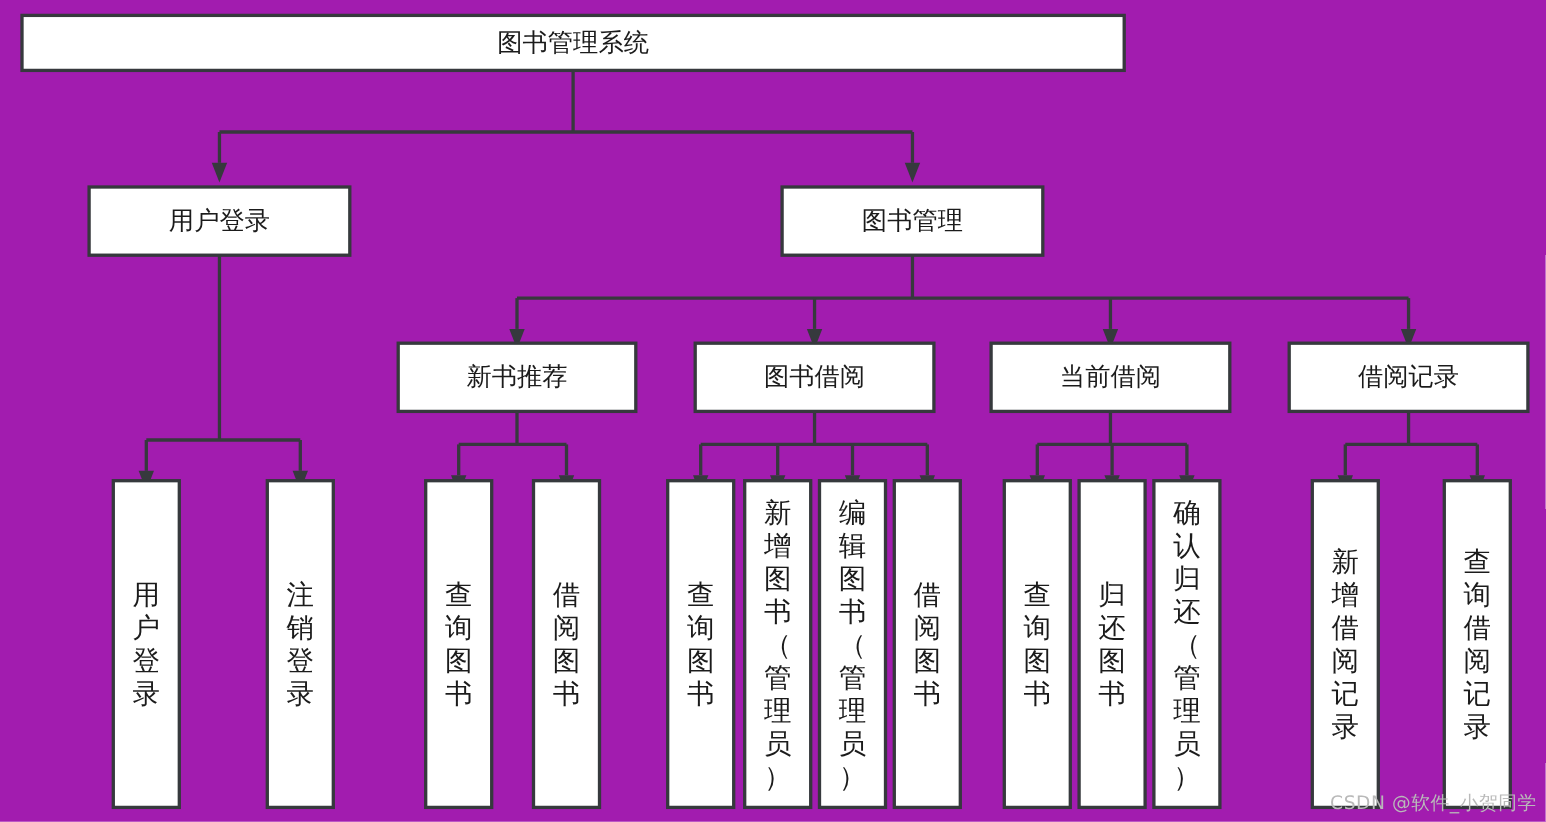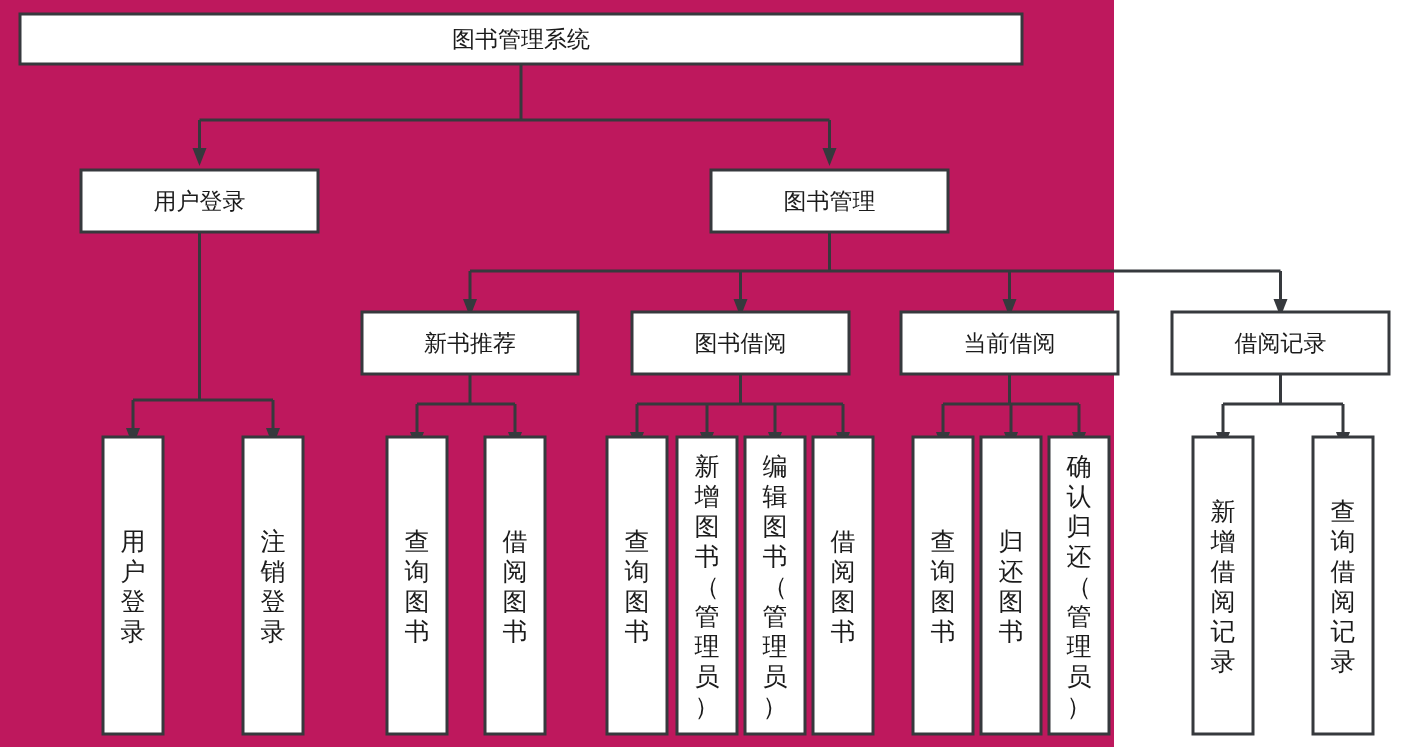--- a/index.html
+++ b/index.html
@@ -1,21 +1,21 @@
 <!DOCTYPE html>
 <html><head>
 <meta charset="utf-8">
 <style>
   html,body{margin:0;padding:0;background:#ffffff;}
   body{
     width:1405px;height:747px;
     font-family:"DejaVu Sans","Liberation Sans",sans-serif;
     overflow:hidden;
   }
-  #diagram-root{position:relative;width:1114px;height:747px;background:#be185d;}
+  #diagram-root{position:relative;width:1405px;height:747px;background:#a21caf;}
   svg.canvas{position:absolute;top:0;left:0;width:1405px;height:747px;display:block;}
   .node-rect{fill:#ffffff;stroke:#36393d;stroke-width:3;}
   .connector{stroke:#36393d;stroke-width:3;fill:none;}
   .arrow-head{fill:#36393d;stroke:none;}
   .node-label-h{
     font-family:"DejaVu Sans","Liberation Sans",sans-serif;
     font-size:23px;fill:#1b1b1b;text-anchor:middle;dominant-baseline:middle;
   }
   .node-label-v{
     font-family:"DejaVu Sans","Liberation Sans",sans-serif;
@@ -221,13 +221,14 @@
           <rect x="1313" y="437" width="60" height="297" class="node-rect"></rect>
           <text x="1343" y="519.5" class="node-label-v">查</text>
           <text x="1343" y="549.5" class="node-label-v">询</text>
           <text x="1343" y="579.5" class="node-label-v">借</text>
           <text x="1343" y="609.5" class="node-label-v">阅</text>
           <text x="1343" y="639.5" class="node-label-v">记</text>
           <text x="1343" y="669.5" class="node-label-v">录</text>
         </g>
       </g>
   </svg>
+  <div class="watermark">CSDN @软件_小贺同学</div>
 </div>
 
 </body></html>

